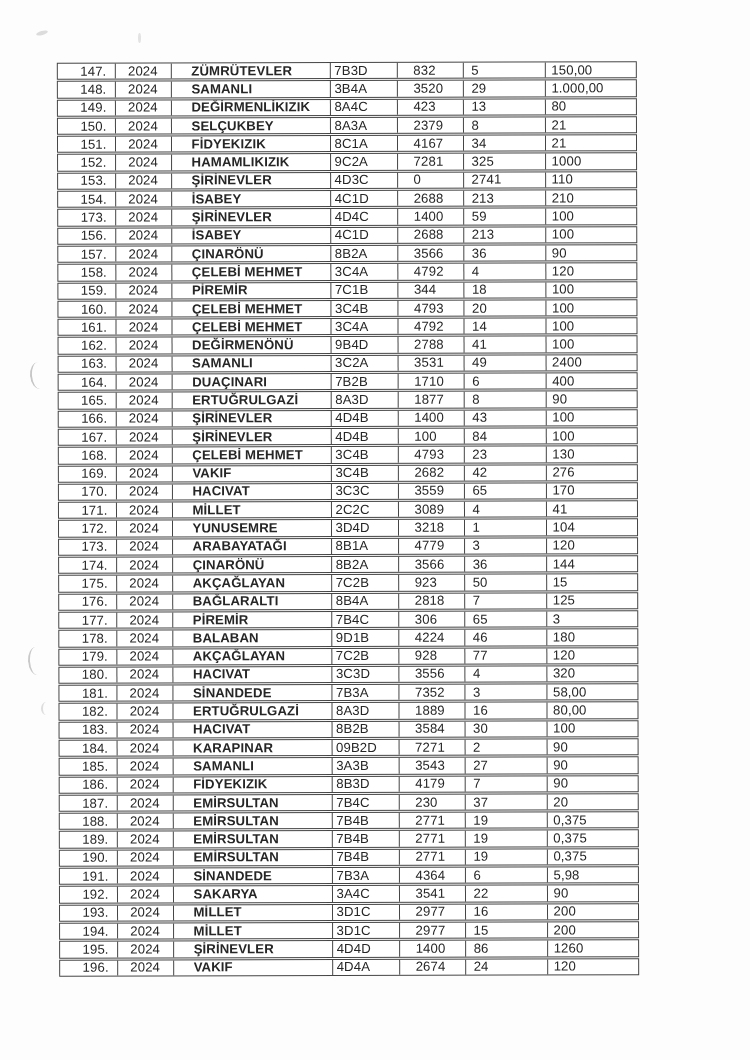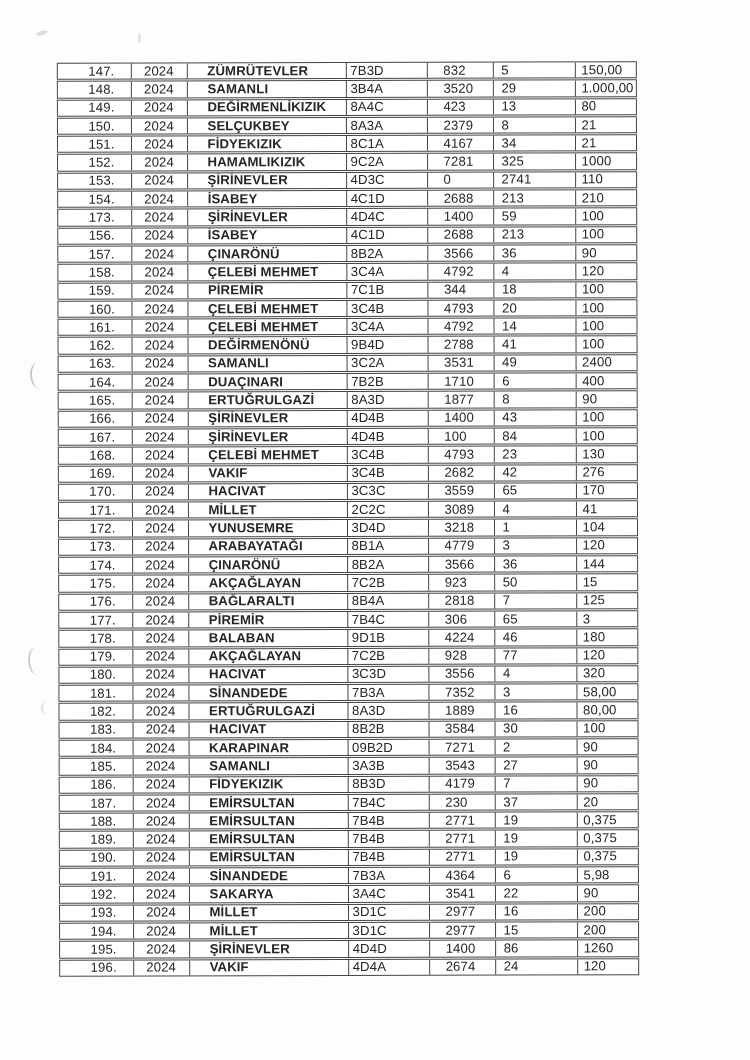--- a/index.html
+++ b/index.html
@@ -32,24 +32,24 @@
     display: flex;
     align-items: center;
     border-right: 1.4px solid #454545;
     font-size: 13.2px;
     line-height: 14px;
     color: #262626;
     white-space: nowrap;
     overflow: hidden;
     letter-spacing: 0.1px;
   }
-  .c-no   { width: 57.5px; justify-content: flex-end; padding-right: 16px; margin-left: 16px; }
+  .c-no   { width: 57.5px; justify-content: flex-end; padding-right: 8px; }
   .c-year { width: 56px;   justify-content: center; }
   .c-name { width: 159px;  padding-left: 20px; font-weight: bold; }
-  .c-code { width: 81px;   padding-left: 4px; }
+  .c-code { width: 67px;   padding-left: 4px; }
   .c-v1   { width: 66px;   padding-left: 16px; }
   .c-v2   { width: 82px;   padding-left: 8px; }
   .c-v3   { flex: 1;       padding-left: 6px; border-right: none; text-align: right; }
 
   
   .artifact { position: absolute; pointer-events: none; }
   .speck-1 {
     left: 36px; top: 31px; width: 12px; height: 4px;
     background: #dcdcdc; border-radius: 50%;
     transform: rotate(-15deg);

